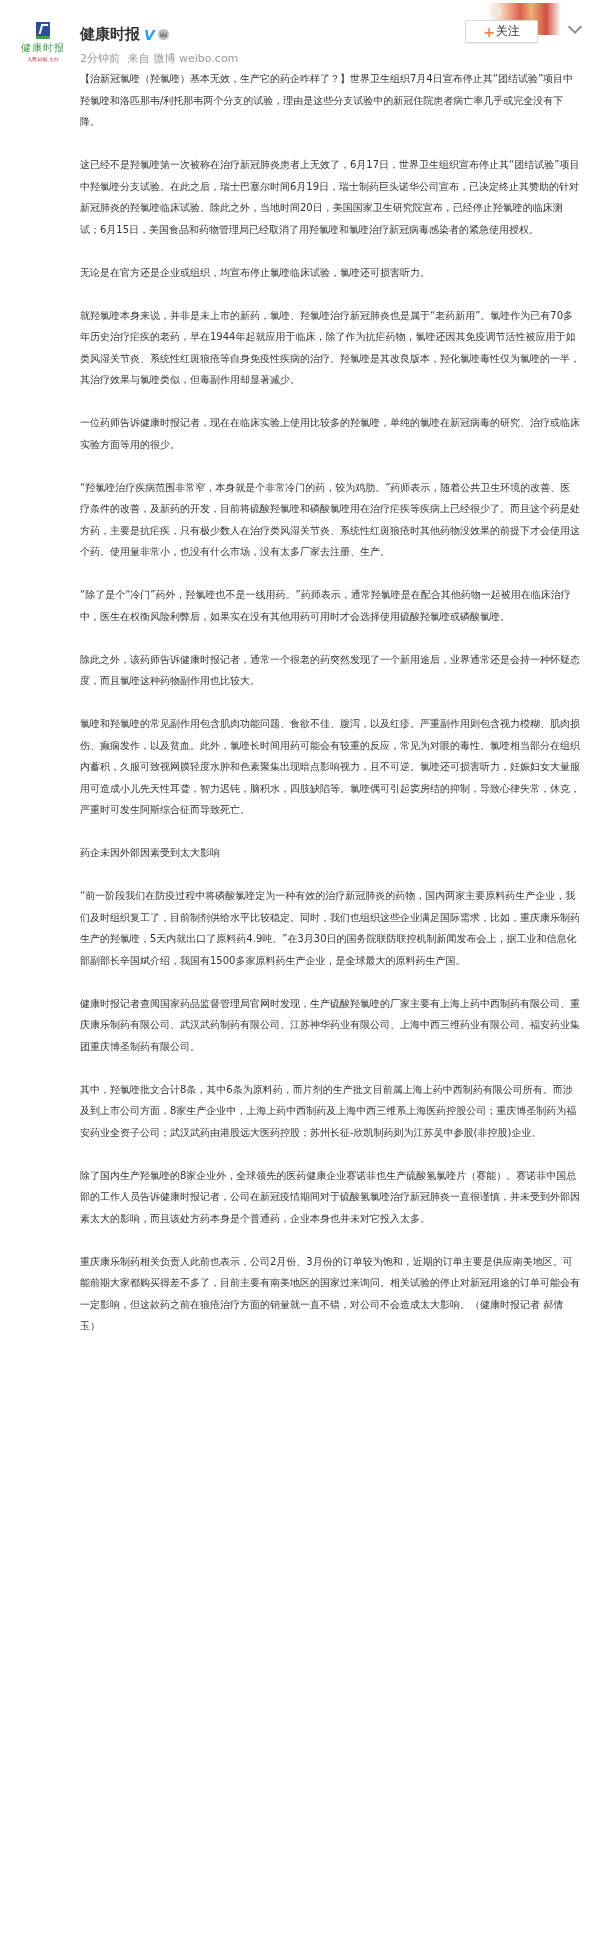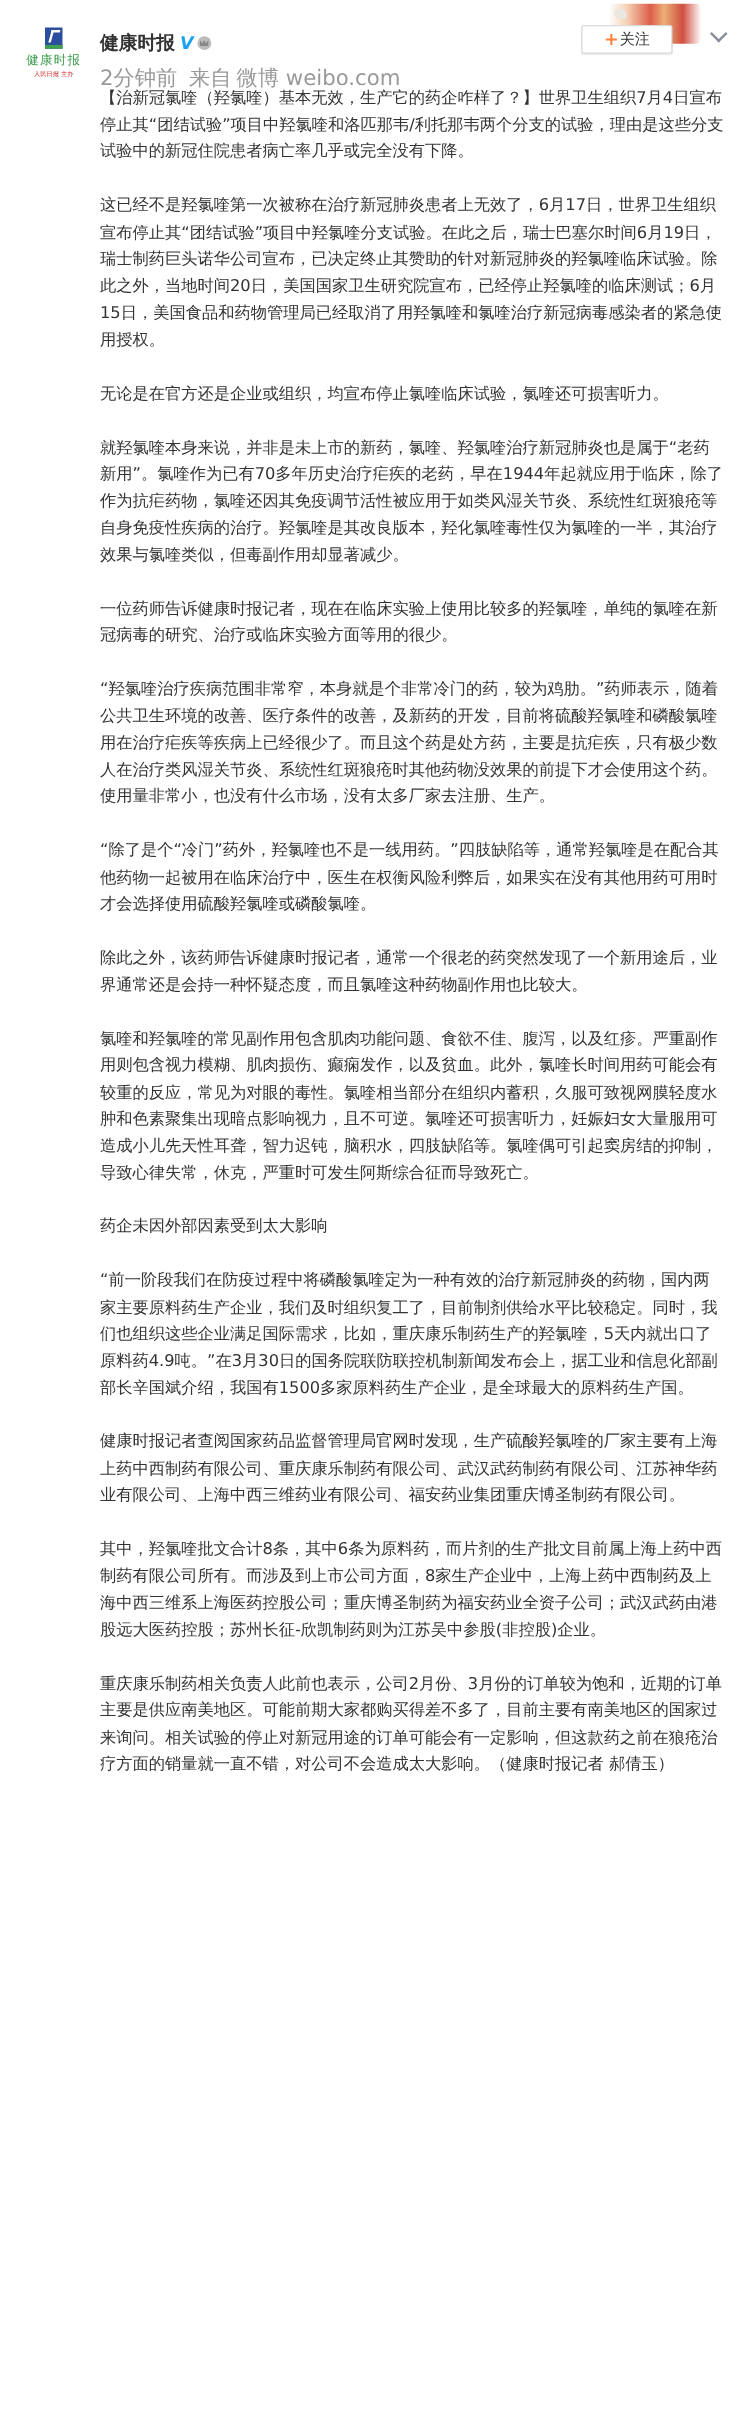--- a/index.html
+++ b/index.html
@@ -79,21 +79,21 @@
     .crown-icon::after {
       content: "";
       position: absolute; left: 2px; top: 3px;
       width: 7px; height: 5px;
       background: #888;
       clip-path: polygon(0 100%, 0 0, 30% 50%, 50% 0, 70% 50%, 100% 0, 100% 100%);
     }
     .meta {
       position: absolute;
       left: 80px; top: 51px;
-      font-size: 17px;
+      font-size: 11px;
       color: #999999;
     }
     .meta span { margin-right: 4px; }
     .decoration {
       position: absolute;
       left: 487px; top: 3px;
       width: 74px; height: 32px;
       background: linear-gradient(90deg, rgba(255,255,255,0) 0%, #f3c9a8 20%, #d9432c 45%, #e8a260 60%, #c83020 80%, rgba(255,255,255,0.2) 100%);
       border-radius: 4px;
       opacity: 0.85;
@@ -132,21 +132,21 @@
       width: 8px; height: 8px;
       border-right: 2px solid #8a8f99;
       border-bottom: 2px solid #8a8f99;
       transform: rotate(45deg);
       cursor: pointer;
     }
     .post-body {
       position: absolute;
       left: 80px; top: 68px;
       width: 500px;
-      font-size: 13px;
+      font-size: 10px;
       line-height: 21.5px;
       color: #333333;
       font-family: "DejaVu Sans", "Liberation Sans", sans-serif;
     }
     .post-body p {
       margin: 0 0 21.5px 0;
       text-align: left;
       word-break: break-all;
     }
   </style>
@@ -181,21 +181,22 @@
   <div class="chevron-down-icon"></div>
 </div>
 
 <div class="post-body">
   <p>【治新冠氯喹（羟氯喹）基本无效，生产它的药企咋样了？】世界卫生组织7月4日宣布停止其“团结试验”项目中羟氯喹和洛匹那韦/利托那韦两个分支的试验，理由是这些分支试验中的新冠住院患者病亡率几乎或完全没有下降。</p>
   <p>这已经不是羟氯喹第一次被称在治疗新冠肺炎患者上无效了，6月17日，世界卫生组织宣布停止其“团结试验”项目中羟氯喹分支试验。在此之后，瑞士巴塞尔时间6月19日，瑞士制药巨头诺华公司宣布，已决定终止其赞助的针对新冠肺炎的羟氯喹临床试验。除此之外，当地时间20日，美国国家卫生研究院宣布，已经停止羟氯喹的临床测试；6月15日，美国食品和药物管理局已经取消了用羟氯喹和氯喹治疗新冠病毒感染者的紧急使用授权。</p>
   <p>无论是在官方还是企业或组织，均宣布停止氯喹临床试验，氯喹还可损害听力。</p>
   <p>就羟氯喹本身来说，并非是未上市的新药，氯喹、羟氯喹治疗新冠肺炎也是属于“老药新用”。氯喹作为已有70多年历史治疗疟疾的老药，早在1944年起就应用于临床，除了作为抗疟药物，氯喹还因其免疫调节活性被应用于如类风湿关节炎、系统性红斑狼疮等自身免疫性疾病的治疗。羟氯喹是其改良版本，羟化氯喹毒性仅为氯喹的一半，其治疗效果与氯喹类似，但毒副作用却显著减少。</p>
   <p>一位药师告诉健康时报记者，现在在临床实验上使用比较多的羟氯喹，单纯的氯喹在新冠病毒的研究、治疗或临床实验方面等用的很少。</p>
   <p>“羟氯喹治疗疾病范围非常窄，本身就是个非常冷门的药，较为鸡肋。”药师表示，随着公共卫生环境的改善、医疗条件的改善，及新药的开发，目前将硫酸羟氯喹和磷酸氯喹用在治疗疟疾等疾病上已经很少了。而且这个药是处方药，主要是抗疟疾，只有极少数人在治疗类风湿关节炎、系统性红斑狼疮时其他药物没效果的前提下才会使用这个药。使用量非常小，也没有什么市场，没有太多厂家去注册、生产。</p>
-  <p>“除了是个“冷门”药外，羟氯喹也不是一线用药。”四肢缺陷等，通常羟氯喹是在配合其他药物一起被用在临床治疗中，医生在权衡风险利弊后，如果实在没有其他用药可用时才会选择使用硫酸羟氯喹或磷酸氯喹。</p>
+  <p>“除了是个“冷门”药外，羟氯喹也不是一线用药。”药师表示，通常羟氯喹是在配合其他药物一起被用在临床治疗中，医生在权衡风险利弊后，如果实在没有其他用药可用时才会选择使用硫酸羟氯喹或磷酸氯喹。</p>
   <p>除此之外，该药师告诉健康时报记者，通常一个很老的药突然发现了一个新用途后，业界通常还是会持一种怀疑态度，而且氯喹这种药物副作用也比较大。</p>
   <p>氯喹和羟氯喹的常见副作用包含肌肉功能问题、食欲不佳、腹泻，以及红疹。严重副作用则包含视力模糊、肌肉损伤、癫痫发作，以及贫血。此外，氯喹长时间用药可能会有较重的反应，常见为对眼的毒性。氯喹相当部分在组织内蓄积，久服可致视网膜轻度水肿和色素聚集出现暗点影响视力，且不可逆。氯喹还可损害听力，妊娠妇女大量服用可造成小儿先天性耳聋，智力迟钝，脑积水，四肢缺陷等。氯喹偶可引起窦房结的抑制，导致心律失常，休克，严重时可发生阿斯综合征而导致死亡。</p>
   <p>药企未因外部因素受到太大影响</p>
   <p>“前一阶段我们在防疫过程中将磷酸氯喹定为一种有效的治疗新冠肺炎的药物，国内两家主要原料药生产企业，我们及时组织复工了，目前制剂供给水平比较稳定。同时，我们也组织这些企业满足国际需求，比如，重庆康乐制药生产的羟氯喹，5天内就出口了原料药4.9吨。”在3月30日的国务院联防联控机制新闻发布会上，据工业和信息化部副部长辛国斌介绍，我国有1500多家原料药生产企业，是全球最大的原料药生产国。</p>
   <p>健康时报记者查阅国家药品监督管理局官网时发现，生产硫酸羟氯喹的厂家主要有上海上药中西制药有限公司、重庆康乐制药有限公司、武汉武药制药有限公司、江苏神华药业有限公司、上海中西三维药业有限公司、福安药业集团重庆博圣制药有限公司。</p>
   <p>其中，羟氯喹批文合计8条，其中6条为原料药，而片剂的生产批文目前属上海上药中西制药有限公司所有。而涉及到上市公司方面，8家生产企业中，上海上药中西制药及上海中西三维系上海医药控股公司；重庆博圣制药为福安药业全资子公司；武汉武药由港股远大医药控股；苏州长征-欣凯制药则为江苏吴中参股(非控股)企业。</p>
+  <p>除了国内生产羟氯喹的8家企业外，全球领先的医药健康企业赛诺菲也生产硫酸氢氯喹片（赛能）。赛诺菲中国总部的工作人员告诉健康时报记者，公司在新冠疫情期间对于硫酸氢氯喹治疗新冠肺炎一直很谨慎，并未受到外部因素太大的影响，而且该处方药本身是个普通药，企业本身也并未对它投入太多。</p>
   <p>重庆康乐制药相关负责人此前也表示，公司2月份、3月份的订单较为饱和，近期的订单主要是供应南美地区。可能前期大家都购买得差不多了，目前主要有南美地区的国家过来询问。相关试验的停止对新冠用途的订单可能会有一定影响，但这款药之前在狼疮治疗方面的销量就一直不错，对公司不会造成太大影响。（健康时报记者 郝倩玉）</p>
 </div>
 
 </body></html>

